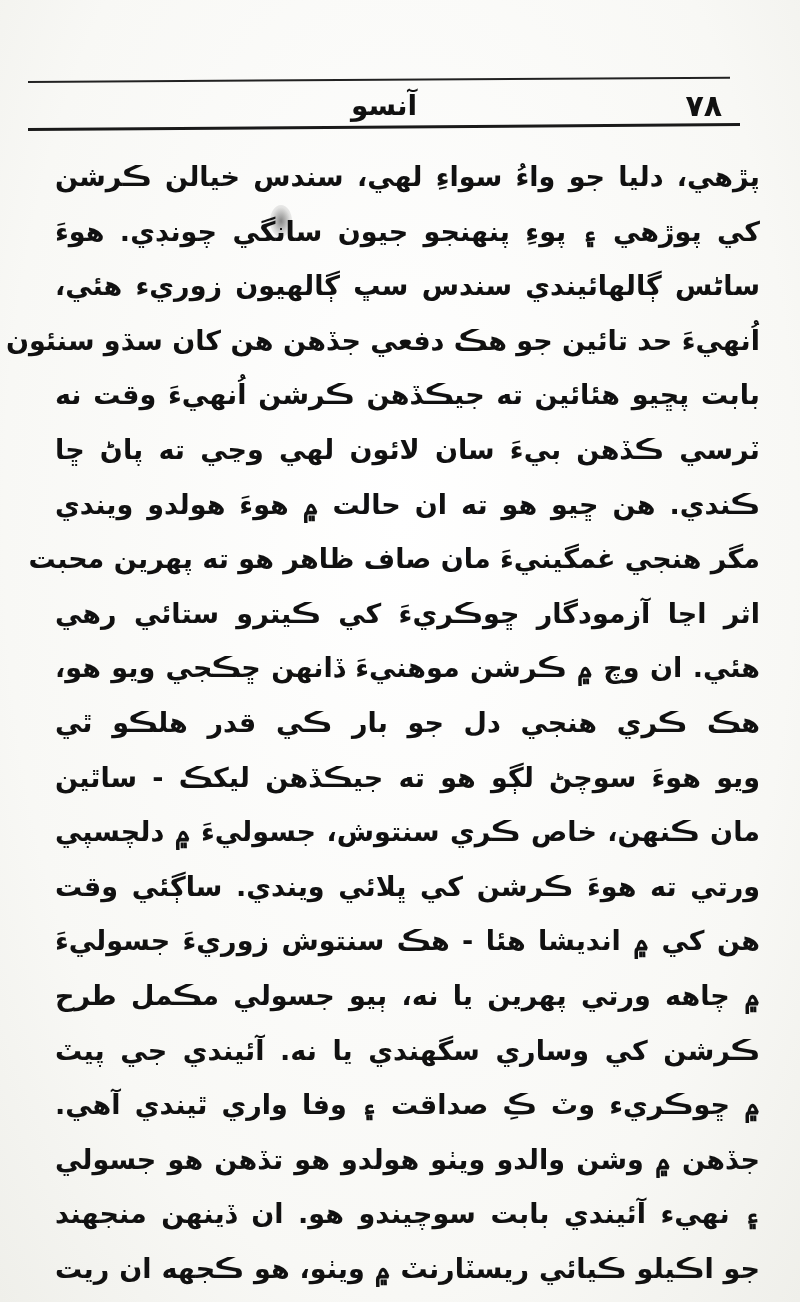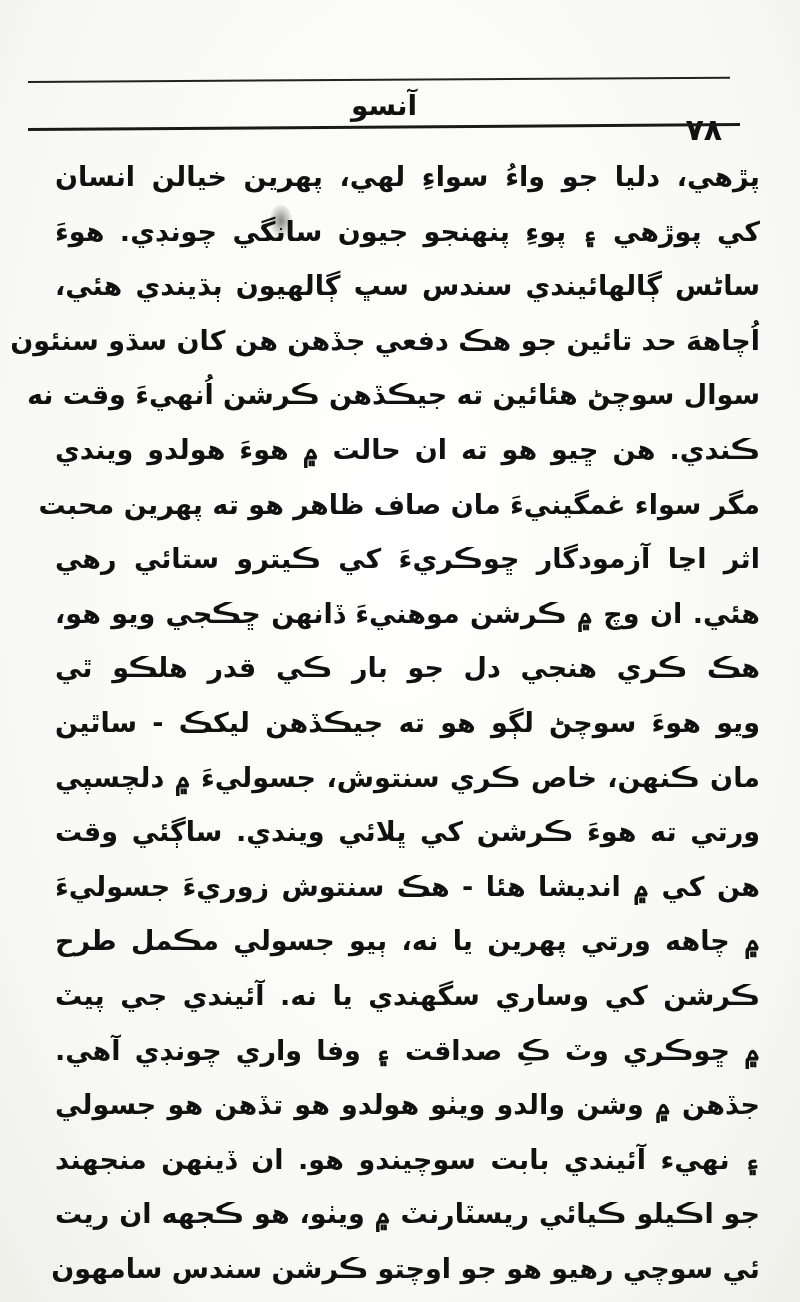--- a/index.html
+++ b/index.html
@@ -49,21 +49,20 @@
       height: 40px;
     }
     .page-number {
       position: absolute;
       right: 18px;
       top: 0px;
       font-size: 30px;
       font-weight: bold;
       line-height: 40px;
       font-family: "DejaVu Sans", sans-serif;
-      margin-top: 24px;
     }
     .running-title {
       position: absolute;
       left: 0;
       right: 0;
       top: 0;
       text-align: center;
       font-size: 28px;
       font-weight: bold;
       line-height: 40px;
@@ -110,37 +109,38 @@
   <div class="header">
     <span class="running-title">آنسو</span>
     <span class="page-number">٧٨</span>
   </div>
 
   <div class="rule-bottom"></div>
 
   <div class="smudge"></div>
 
   <div class="body-text">
-    <span class="line">پڙهي، دليا جو واءُ سواءِ لهي، پهرين خيالن انسان</span>
+    <span class="line">پڙهي، دليا جو واءُ سواءِ لهي، سندس خيالن ڪرشن</span>
     <span class="line">کي پوڙهي ۽ پوءِ پنهنجو جيون سانگي چونڊي. هوءَ</span>
-    <span class="line">ساڻس ڳالهائيندي سندس سڀ ڳالهيون ٻڌيندي هئي،</span>
-    <span class="line">اُچاههَ حد تائين جو هڪ دفعي جڏهن هن کان سڌو سنئون</span>
-    <span class="line">سوال سوچڻ هئائين ته جيڪڏهن ڪرشن اُنهيءَ وقت نه</span>
+    <span class="line">ساڻس ڳالهائيندي سندس سڀ ڳالهيون زوريء هئي،</span>
+    <span class="line">اُنهيءَ حد تائين جو هڪ دفعي جڏهن هن کان سڌو سنئون</span>
+    <span class="line">بابت پڇيو هئائين ته جيڪڏهن ڪرشن اُنهيءَ وقت نه</span>
+    <span class="line">ٽرسي ڪڏهن بيءَ سان لائون لهي وڃي ته پاڻ ڇا</span>
     <span class="line">ڪندي. هن ڇيو هو ته ان حالت ۾ هوءَ هولدو ويندي</span>
-    <span class="line">مگر سواء غمگينيءَ مان صاف ظاهر هو ته پهرين محبت</span>
+    <span class="line">مگر هنجي غمگينيءَ مان صاف ظاهر هو ته پهرين محبت</span>
     <span class="line">اثر اڃا آزمودگار ڇوڪريءَ کي ڪيترو ستائي رهي</span>
     <span class="line">هئي. ان وچ ۾ ڪرشن موهنيءَ ڏانهن ڇڪجي ويو هو،</span>
     <span class="line">هڪ ڪري هنجي دل جو بار ڪي قدر هلڪو ٿي</span>
     <span class="line">ويو هوءَ سوچڻ لڳو هو ته جيڪڏهن ليکڪ - ساٿين</span>
     <span class="line">مان ڪنهن، خاص ڪري سنتوش، جسوليءَ ۾ دلچسپي</span>
     <span class="line">ورتي ته هوءَ ڪرشن کي ڀلائي ويندي. ساڳئي وقت</span>
     <span class="line">هن کي ۾ انديشا هئا - هڪ سنتوش زوريءَ جسوليءَ</span>
     <span class="line">۾ چاهه ورتي پهرين يا نه، ٻيو جسولي مڪمل طرح</span>
     <span class="line">ڪرشن کي وساري سگهندي يا نه. آئيندي جي پيٽ</span>
-    <span class="line">۾ ڇوڪري وٽ ڪِ صداقت ۽ وفا واري چونڊي آهي.</span>
+    <span class="line">۾ ڇوڪريء وٽ ڪِ صداقت ۽ وفا واري ٿيندي آهي.</span>
     <span class="line">جڏهن ۾ وشن والدو ويٺو هولدو هو تڏهن هو جسولي</span>
     <span class="line">۽ نهيء آئيندي بابت سوچيندو هو. ان ڏينهن منجهند</span>
     <span class="line">جو اڪيلو ڪيائي ريسٽارنٽ ۾ ويٺو، هو ڪجهه ان ريت</span>
     <span class="line">ئي سوچي رهيو هو جو اوچتو ڪرشن سندس سامهون</span>
 
   </div>
 
 </div>
 
 </body></html>

